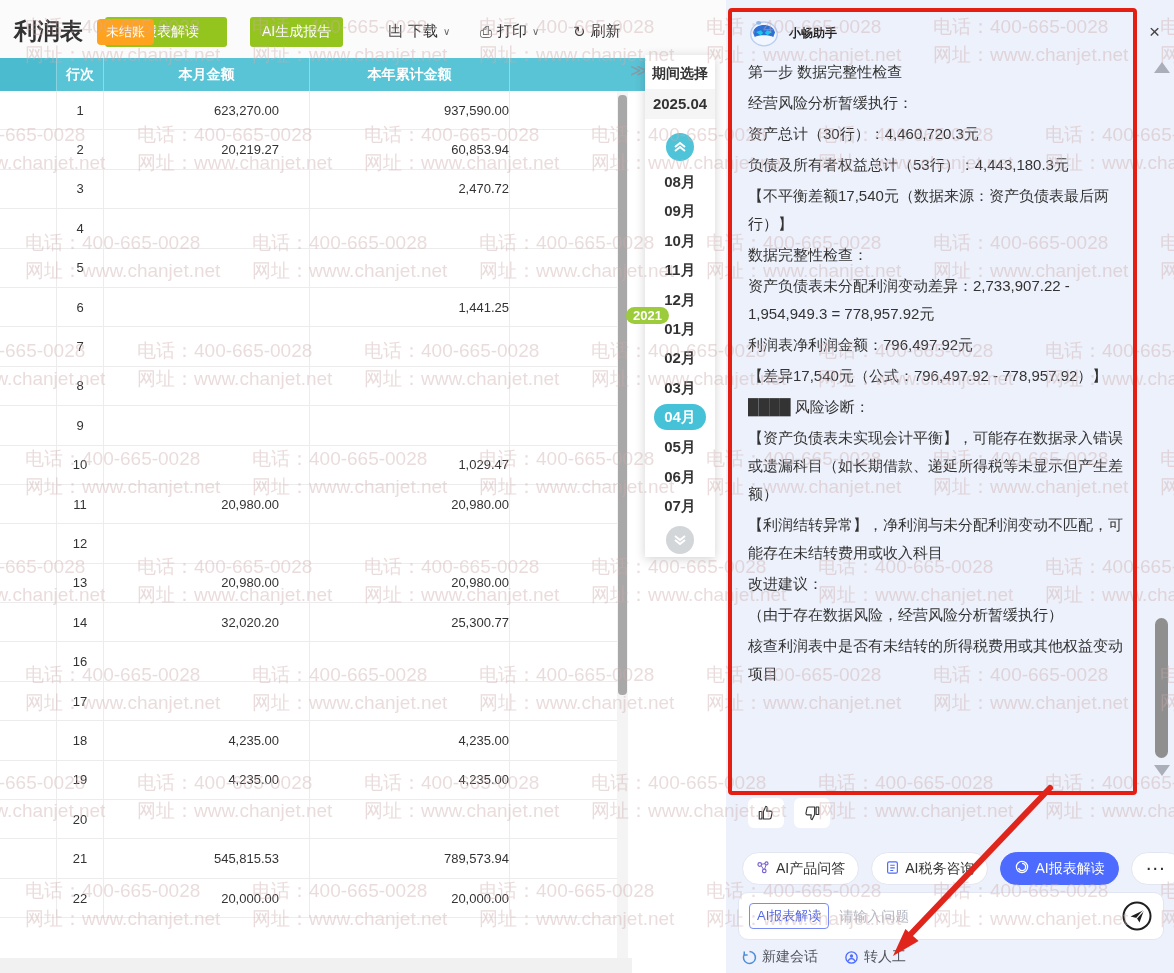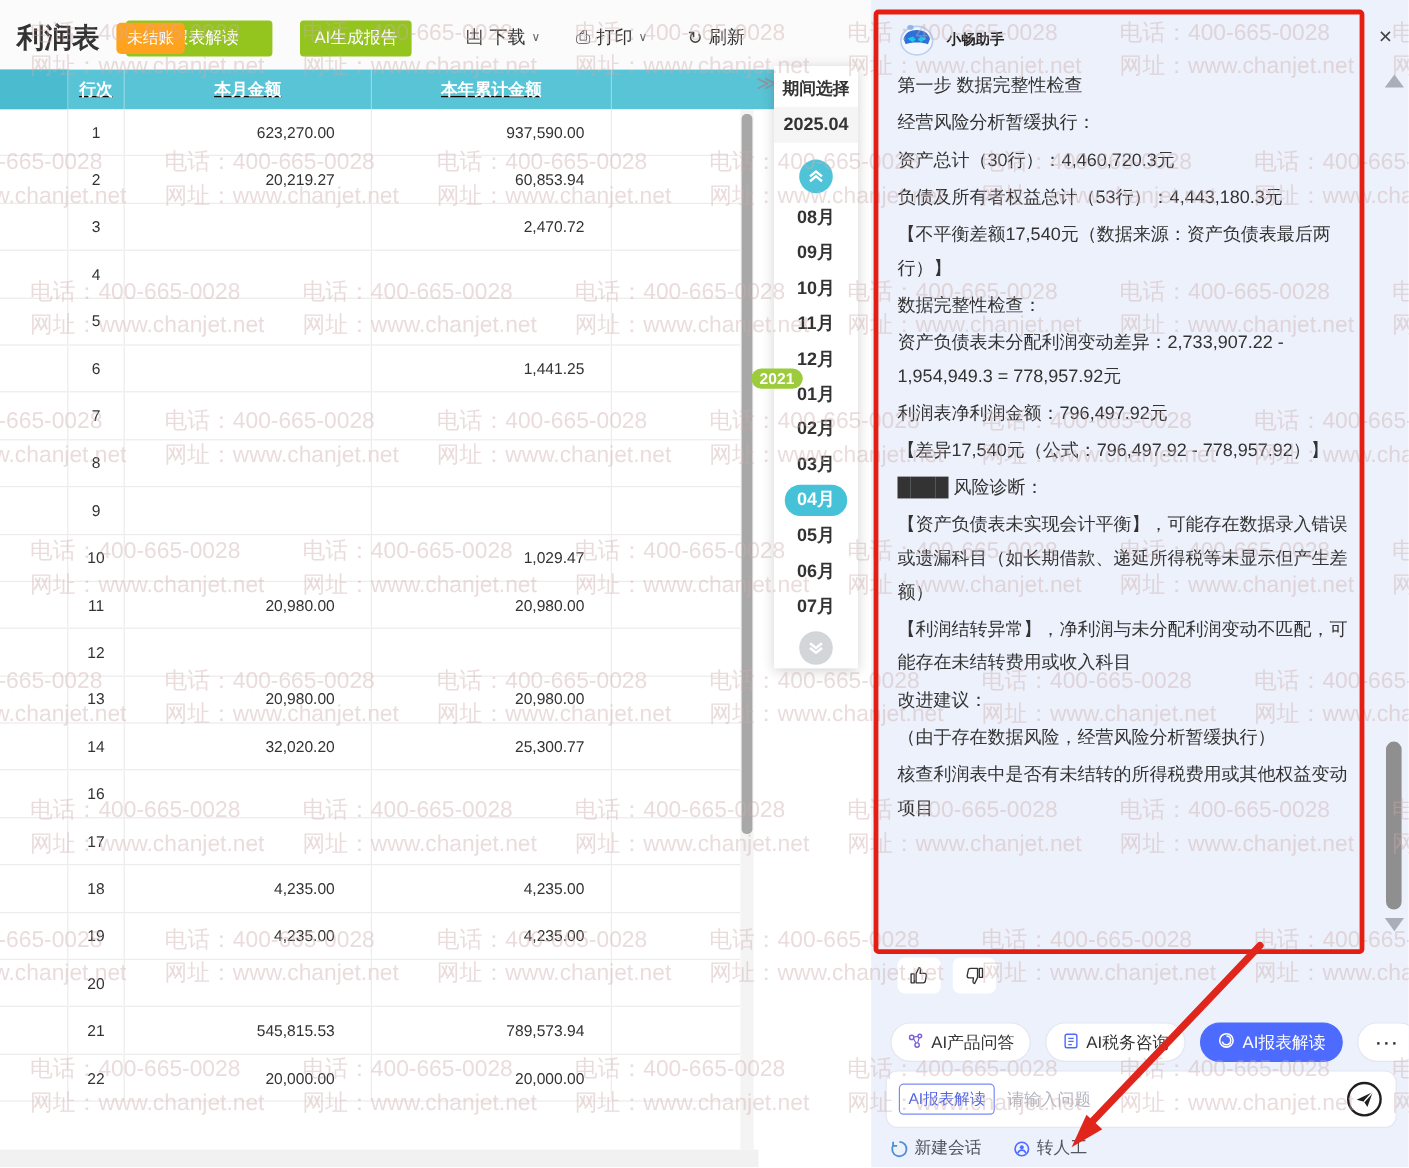--- a/index.html
+++ b/index.html
@@ -20,32 +20,32 @@
   .badge-unclosed { position:absolute; left:97px; top:19px; height:26px; line-height:26px; padding:0 9px;
                     background:#ffa21e; color:#fff; font-size:13px; border-radius:4px; z-index:6; }
   .badge-unclosed::after { content:""; position:absolute; left:8px; bottom:-6px; border:6px solid transparent;
                     border-top-color:#ffa21e; border-left-width:4px; border-right-width:4px; }
   .tool-item { position:absolute; top:22px; font-size:15px; color:#333; display:flex; align-items:center; gap:5px; cursor:pointer; }
   .tool-item .glyph { font-size:15px; color:#444; }
   .caret { font-size:10px; color:#666; }
   .t-download { left:388px; } .t-print { left:480px; } .t-refresh { left:573px; }
 
   
-  .grid-header { position:absolute; left:0; top:58px; width:710px; height:33px; background:#59c4d6; display:flex; z-index:2;text-decoration:underline; }
+  .grid-header { position:absolute; left:0; top:58px; width:710px; height:33px; background:#59c4d6; display:flex; z-index:2; }
   .grid-header .hcell { display:flex; align-items:center; justify-content:center; color:#fff; font-size:14px;
                         font-weight:bold; border-right:1px solid rgba(255,255,255,.35); }
   .grid-header .hc0 { width:57px; background:#4bbcd0; }
   .grid-header .hc1 { width:47px; } .grid-header .hc2 { width:206px; } .grid-header .hc3 { width:200px; }
   .grid-header .hc4 { flex:1; border-right:none; }
   .grid-body { position:absolute; left:0; top:91px; width:617px; height:867px; overflow:hidden; background:#fff; }
   .trow { display:flex; height:39.4px; border-bottom:1px solid #ececec; }
   .tcell { border-right:1px solid #ececec; font-size:13px; color:#333; display:flex; align-items:center; }
   .c0 { width:57px; } .c1 { width:47px; justify-content:center; }
   .c2 { width:206px; justify-content:flex-end; padding-right:30px; }
-  .c3 { width:200px; justify-content:flex-end; padding-right:22px; }
+  .c3 { width:200px; justify-content:flex-end; }
   .c4 { flex:1; border-right:none; }
   .vtrack { position:absolute; left:617px; top:91px; width:11px; height:867px; background:#f4f4f4; }
   .vthumb { position:absolute; left:618px; top:95px; width:9px; height:600px; background:#a8a8a8; border-radius:4px; }
   .hstrip { position:absolute; left:0; top:958px; width:632px; height:15px; background:#f1f1f2; }
 
   
   .expander { position:absolute; left:630px; top:60px; font-size:17px; color:#8a9aa5; cursor:pointer; z-index:3; }
   .period { position:absolute; left:645px; top:55px; width:70px; height:502px; background:#fff;
             box-shadow:0 2px 10px rgba(0,0,0,.18); z-index:3; }
   .period-title { text-align:center; font-size:14px; font-weight:bold; color:#333; padding-top:10px; height:34px; }

